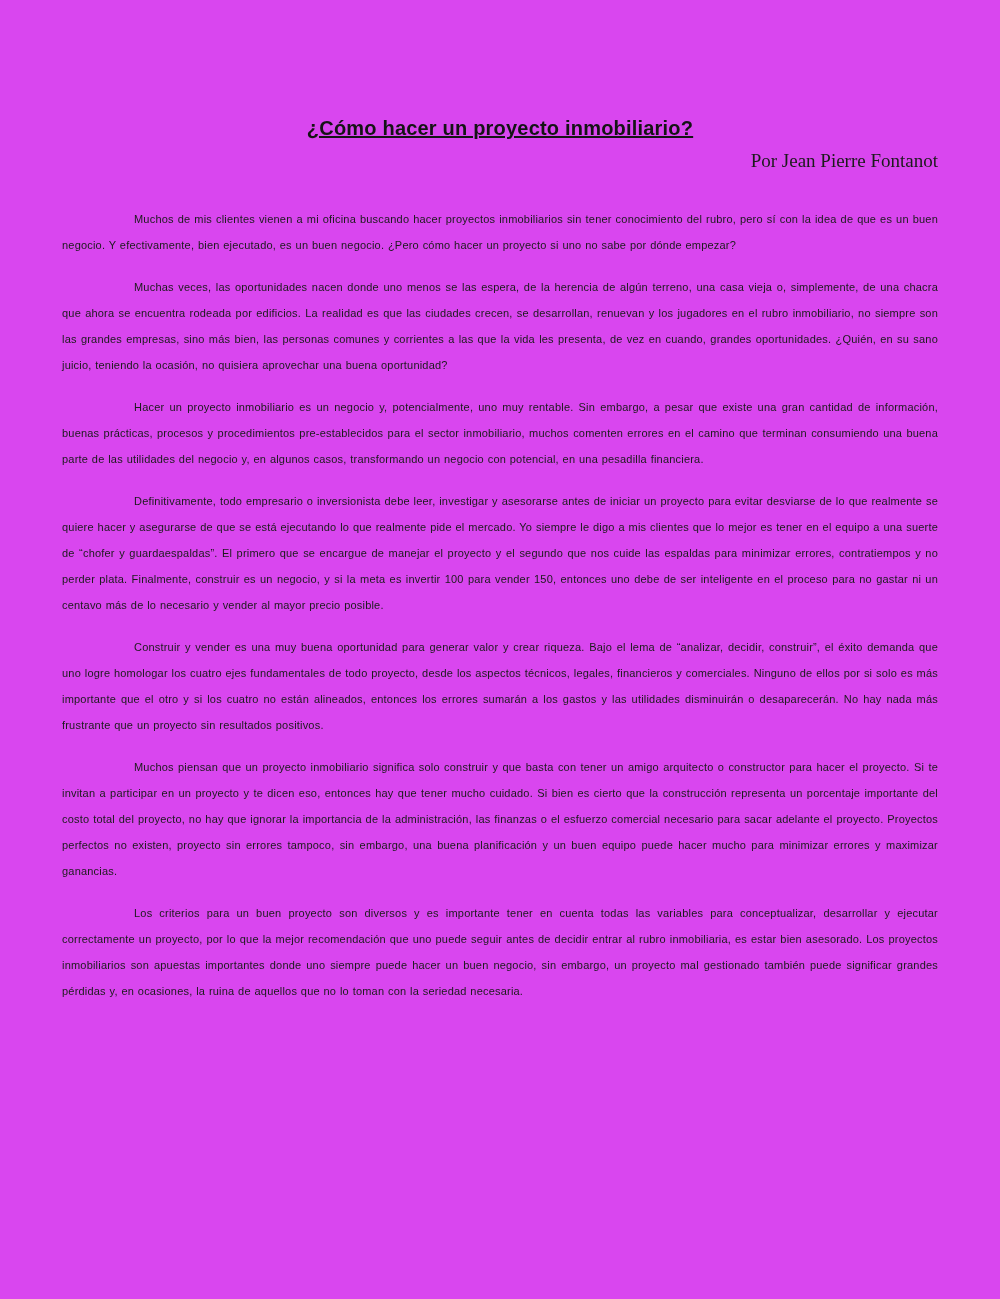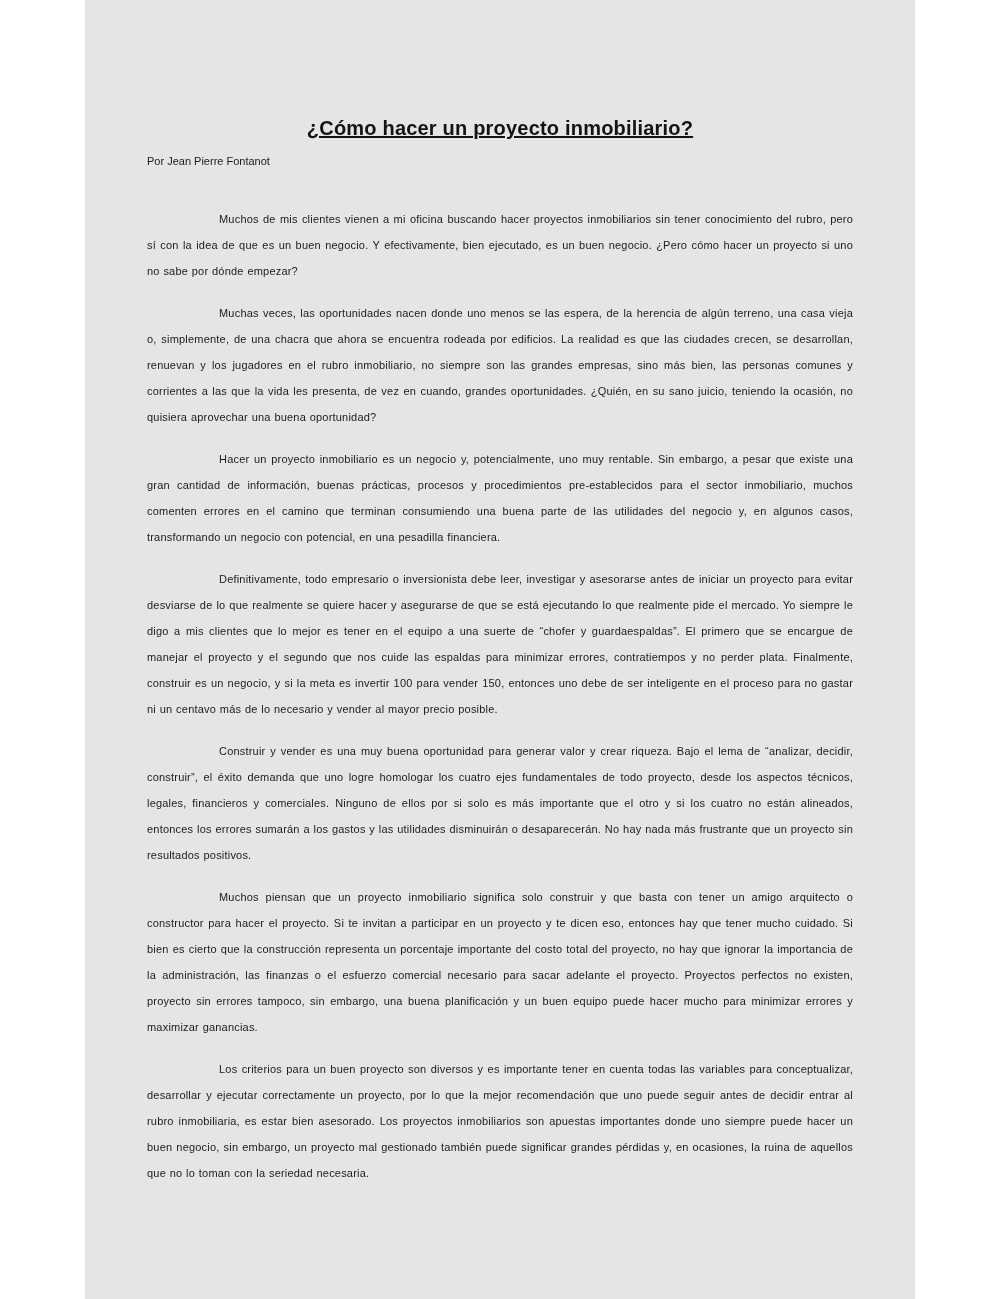--- a/index.html
+++ b/index.html
@@ -2,47 +2,48 @@
 <html lang="es"><head>
 <meta charset="utf-8">
 <style>
   html, body {
     margin: 0;
     padding: 0;
     background: #ffffff;
   }
   .page {
     position: relative;
-    width: 830px;
+    width: 1000px;
     height: 1299px;
     margin: 0 auto;
-    background: #e5e5e5;
+    background: #d946ef;
     box-sizing: border-box;
     padding: 116px 62px 40px 62px;
     font-family: "Liberation Sans", "DejaVu Sans", sans-serif;
     color: #1b1b1b;
     overflow: hidden;
   }
   .doc-title {
     margin: 0;
     text-align: center;
     font-size: 20px;
     line-height: 24px;
     font-weight: bold;
     text-decoration: underline;
     letter-spacing: 0.2px;
     color: #141414;
   }
   .doc-byline {
     margin: 10px 0 0 0;
-    text-align: left;
-    font-size: 11px;
+    text-align: right;
+    font-size: 19px;
     line-height: 22px;
     font-weight: normal;
     color: #1b1b1b;
+    font-family: Liberation Serif, serif;
   }
   .doc-body {
     margin-top: 34px;
   }
   .doc-body p {
     margin: 0 0 16px 0;
     font-size: 11px;
     line-height: 26px;
     letter-spacing: 0.2px;
     word-spacing: 0.5px;

